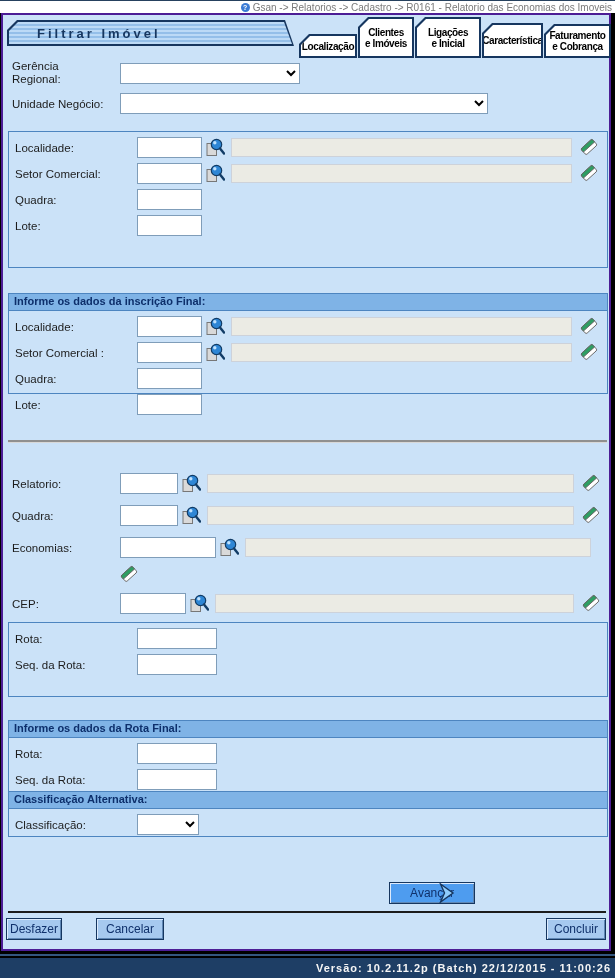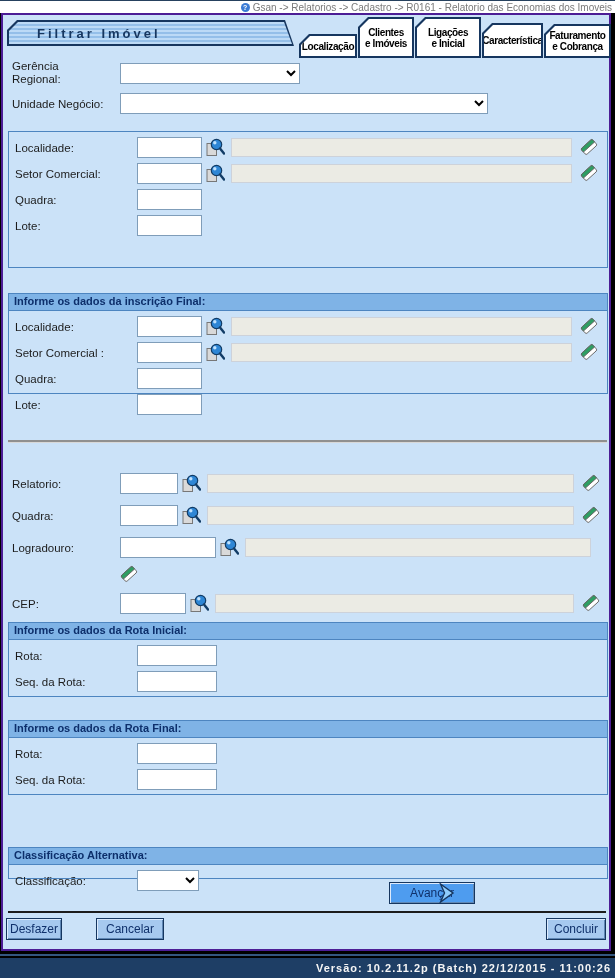--- a/index.html
+++ b/index.html
@@ -264,21 +264,21 @@
           </svg></span>
       <input class="ro" readonly="" value="" style="">
       <span class="icon erz"><svg width="18" height="18" viewBox="0 0 18 18">
             <g transform="rotate(-42 9 9)">
               <rect x="1.5" y="5" width="15" height="8" rx="1.5" fill="#FFFFFF" stroke="#666" stroke-width="0.9"></rect>
               <path d="M1.5 6.5 a1.5 1.5 0 0 1 1.5 -1.5 h12 a1.5 1.5 0 0 1 1.5 1.5 v2.5 h-15 z" fill="#2E9E63" stroke="#666" stroke-width="0.9"></path>
             </g>
           </svg></span>
     </div>
     <div class="frow addr" style="top:522px">
-      <span class="lbl">Logradouro:</span>
+      <span class="lbl">Economias:</span>
       <input class="inp" style="width: 96px;" value="">
       <span class="icon mag"><svg width="19" height="19" viewBox="0 0 19 19">
             <rect x="1" y="5.5" width="9.5" height="12" fill="#D9D9D9" stroke="#777" stroke-width="1"></rect>
             <circle cx="10.5" cy="6.5" r="5.2" fill="#2E86D5" stroke="#123C66" stroke-width="1.2"></circle>
             <circle cx="8.8" cy="4.8" r="1.7" fill="#BFE2FF"></circle>
             <line x1="14" y1="10.5" x2="18" y2="15.5" stroke="#123C66" stroke-width="2.4" stroke-linecap="round"></line>
           </svg></span>
       <input class="ro" style="margin-right: 12px;" readonly="" value="">
     </div>
     <div class="frow addr" style="top:550px">
@@ -302,21 +302,20 @@
       <input class="ro" readonly="" value="" style="">
       <span class="icon erz"><svg width="18" height="18" viewBox="0 0 18 18">
             <g transform="rotate(-42 9 9)">
               <rect x="1.5" y="5" width="15" height="8" rx="1.5" fill="#FFFFFF" stroke="#666" stroke-width="0.9"></rect>
               <path d="M1.5 6.5 a1.5 1.5 0 0 1 1.5 -1.5 h12 a1.5 1.5 0 0 1 1.5 1.5 v2.5 h-15 z" fill="#2E9E63" stroke="#666" stroke-width="0.9"></path>
             </g>
           </svg></span>
     </div>
 
     <div class="section" style="top:607px;height:75px">
-      <div class="sec-h">Informe os dados da Rota Inicial:</div>
       <div class="srow">
         <span class="lbl">Rota:</span>
         <input class="inp" style="width: 80px;" value="">
       </div>
       <div class="srow">
         <span class="lbl">Seq. da Rota:</span>
         <input class="inp" style="width: 80px;" value="">
       </div>
     </div>
 
@@ -325,21 +324,21 @@
       <div class="srow">
         <span class="lbl">Rota:</span>
         <input class="inp" style="width: 80px;" value="">
       </div>
       <div class="srow">
         <span class="lbl">Seq. da Rota:</span>
         <input class="inp" style="width: 80px;" value="">
       </div>
     </div>
 
-    <div class="section" style="top:832px;height:32px">
+    <div class="section" style="top:776px;height:46px">
       <div class="sec-h">Classificação Alternativa:</div>
       <div class="srow">
         <span class="lbl">Classificação:</span>
         <select style="width:62px"><option></option></select>
       </div>
     </div>
 
     <button class="btn btn-avancar" style="left:344px;top:867px;width:86px">Avançar</button>
     <span class="arrow-right" style="left:436px;top:867px">
       <svg width="16" height="22" viewBox="0 0 16 22">

